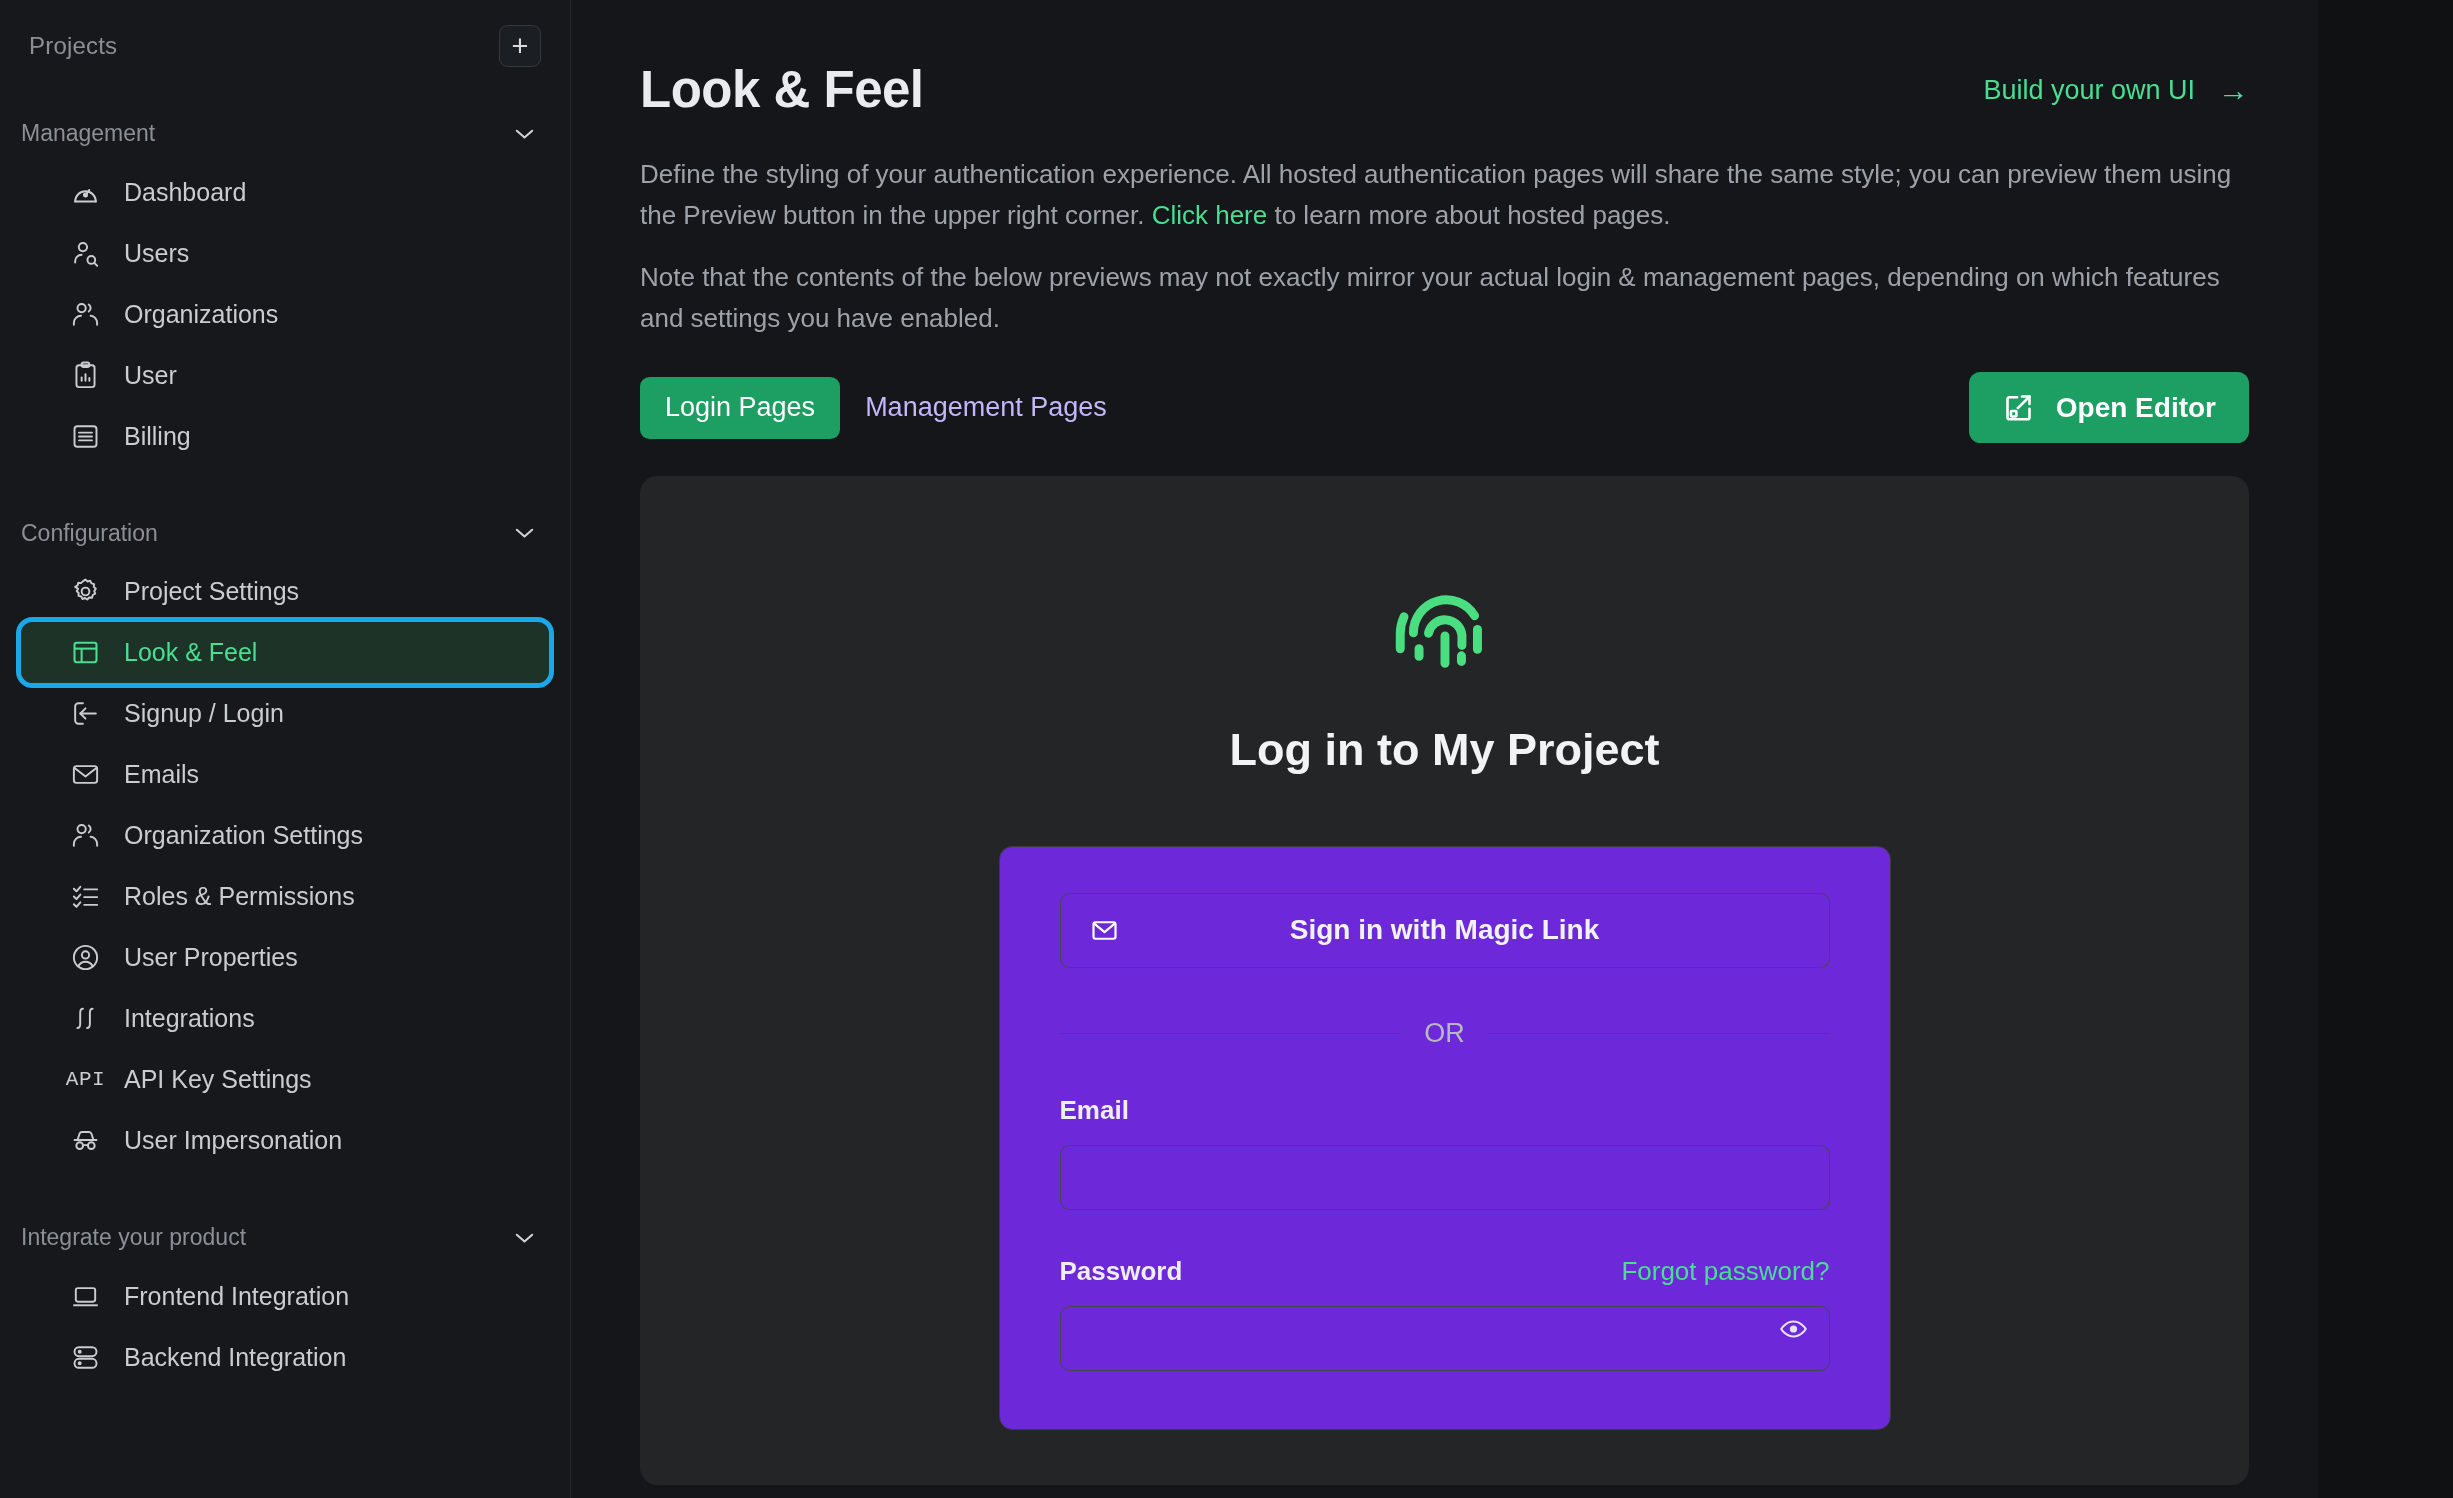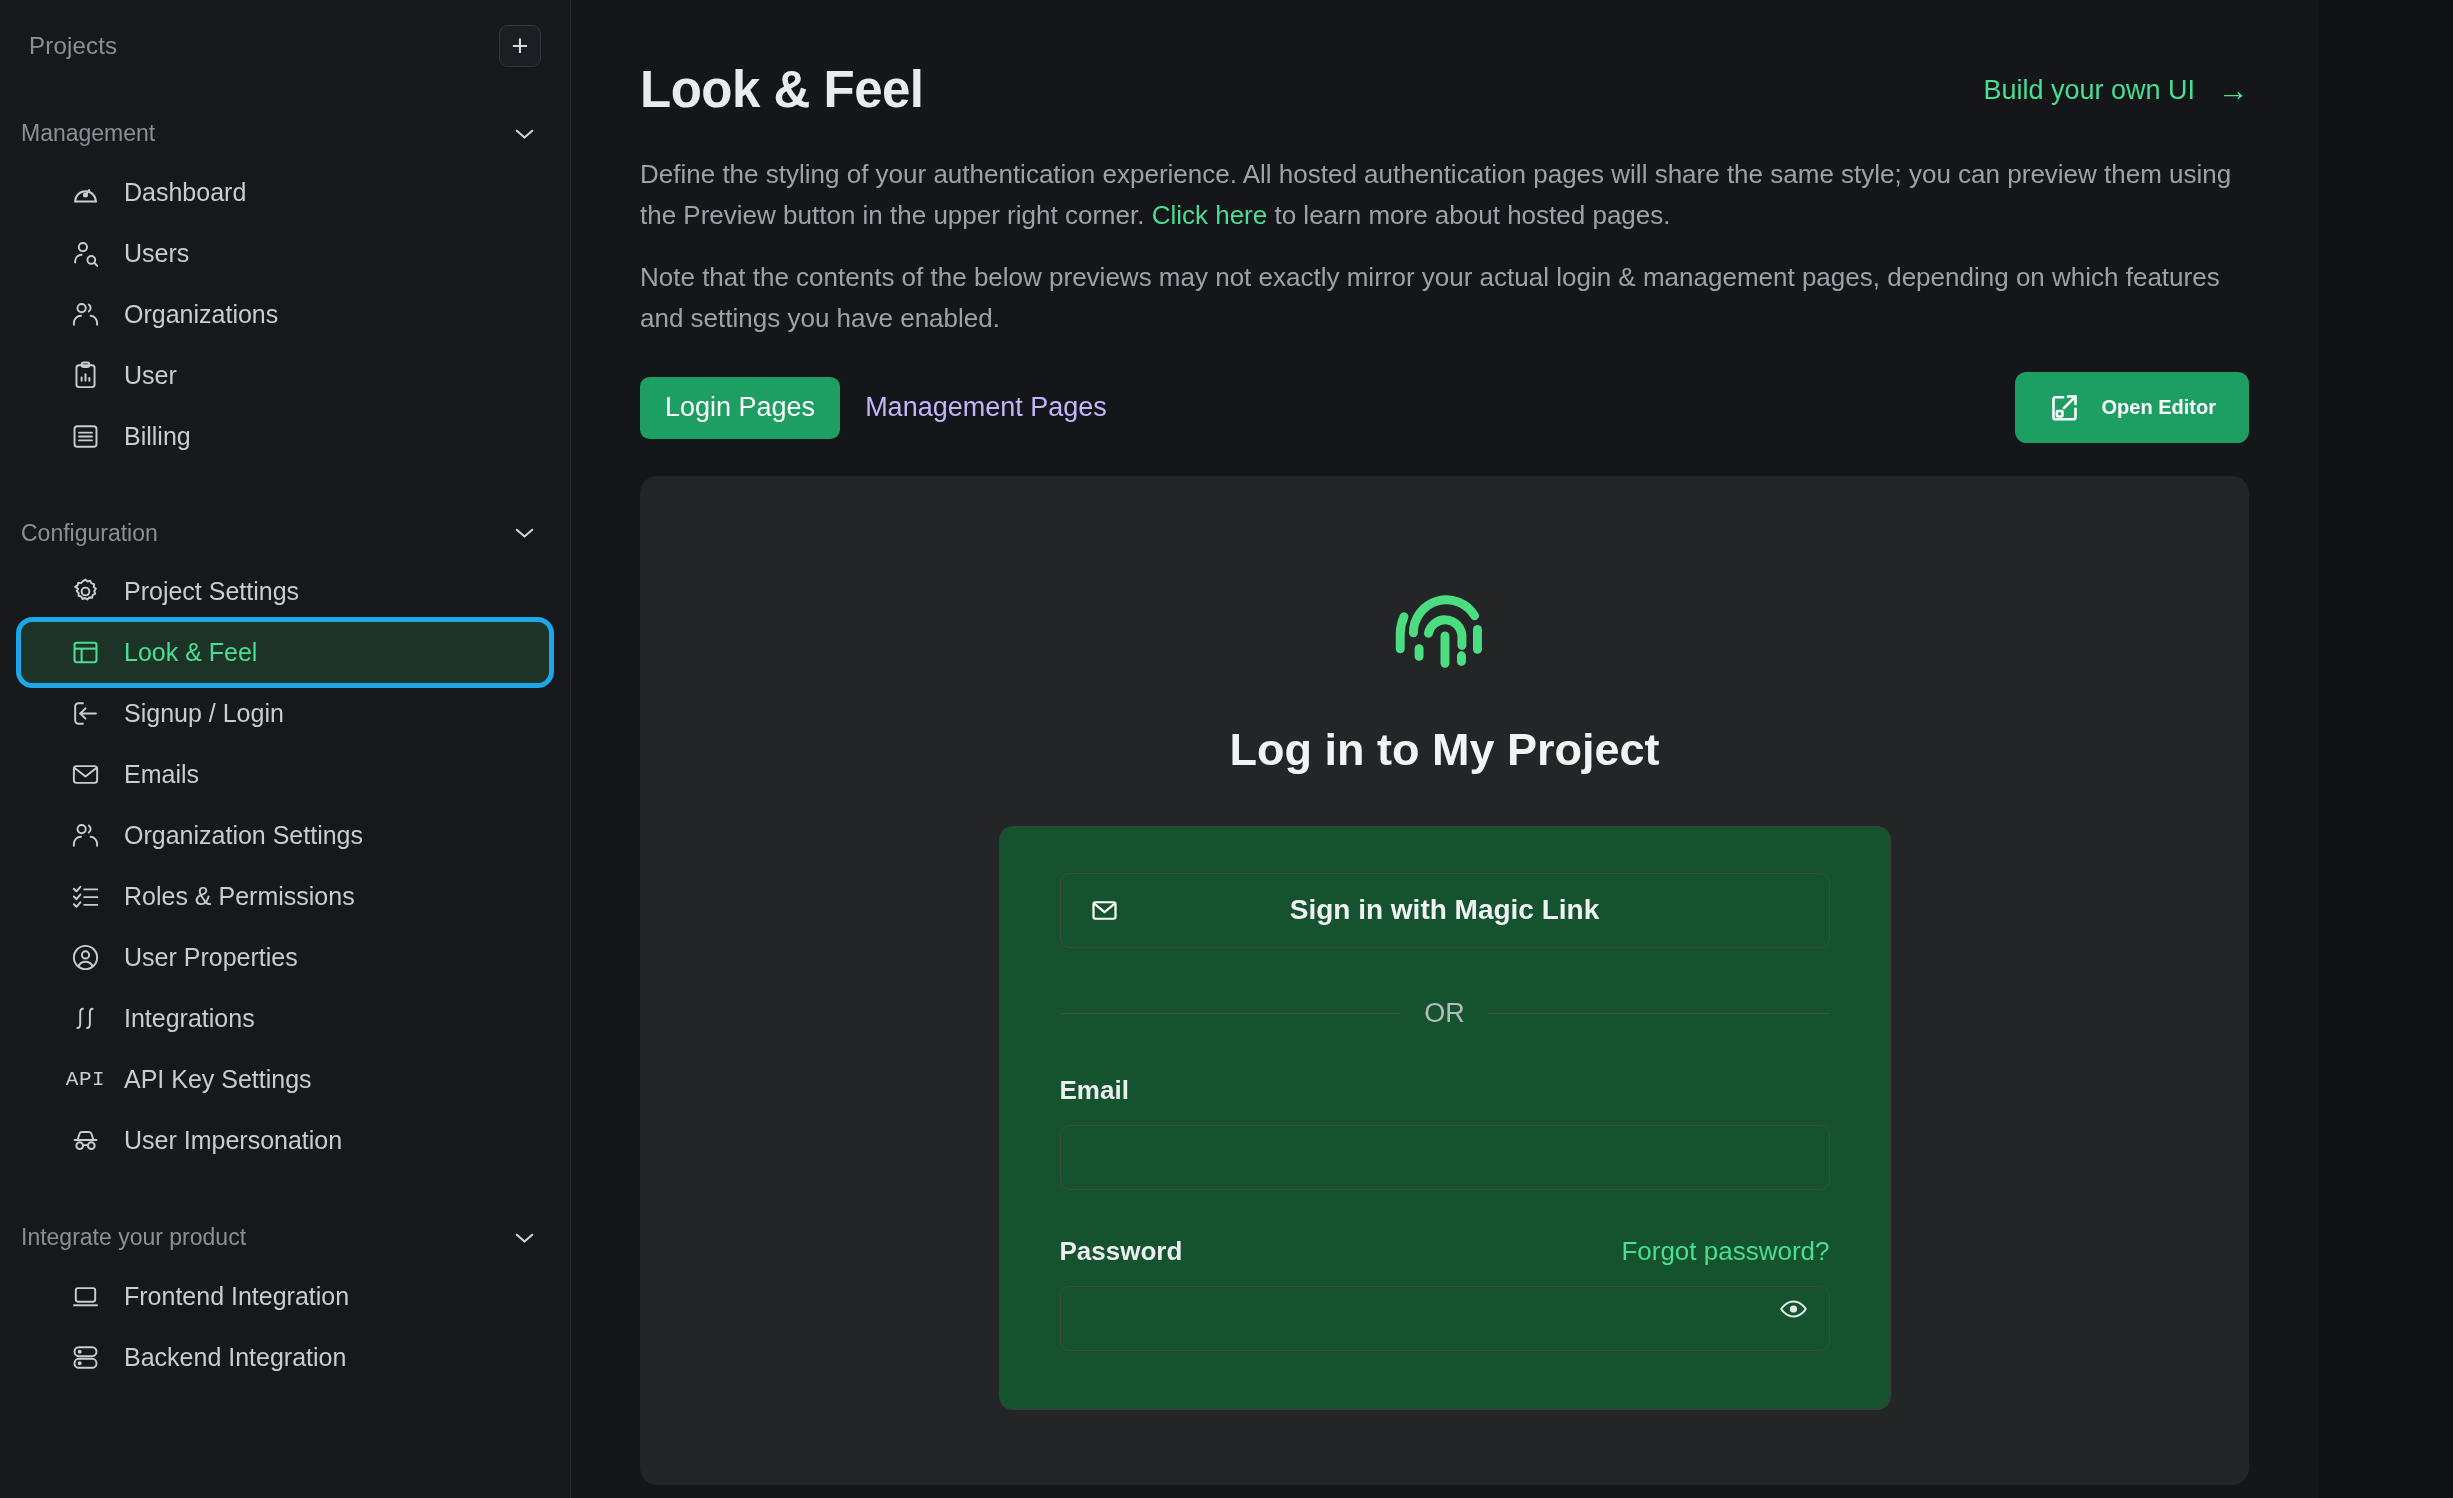--- a/index.html
+++ b/index.html
@@ -121,45 +121,45 @@
   }
   .tab {
     font-size: 27px; padding: 15.4px 25px; border-radius: 9.6px;
     color: #c4b5fd; cursor: pointer;
   }
   .tab.active { background: #1d9e63; color: #ffffff; }
   .open-editor {
     position: absolute; right: 69px;
     margin-left: auto;
     display: flex; align-items: center; gap: 21px;
-    background: #1d9e63; color: #fff; font-size: 20px; font-weight: bold;
+    background: #1d9e63; color: #fff; font-size: 28px; font-weight: bold;
     padding: 19px 33px; border-radius: 11.5px; border: none; cursor: pointer;
   }
   .open-editor svg { display: block; }
 
   
   .preview-card {
     margin-top: 37px;
     background: #232527;
     border-radius: 17.3px;
     height: 1009px;
     display: flex; flex-direction: column; align-items: center;
     overflow: hidden;
   }
   .fp-wrap { margin-top: 96px; }
   .login-title {
     margin-top: 35px;
     font-size: 45px; font-weight: bold; color: #f2f3f4;
   }
   .login-box {
-    margin-top: 50px;
+    margin-top: 70px;
     width: 892px;
     border: 1px solid #3a3c3f;
     border-radius: 13.4px;
-    background: #14532d;
+    background: #6d28d9;
     padding: 46px 60px 58px 60px;
   }
   .magic-btn {
     height: 75px; width: 100%;
     border: 1px solid #45484b; border-radius: 9.6px;
     background: transparent; color: #f1f2f3;
     font-size: 28px; font-weight: bold;
     display: flex; align-items: center; cursor: pointer;
     position: relative;
   }

